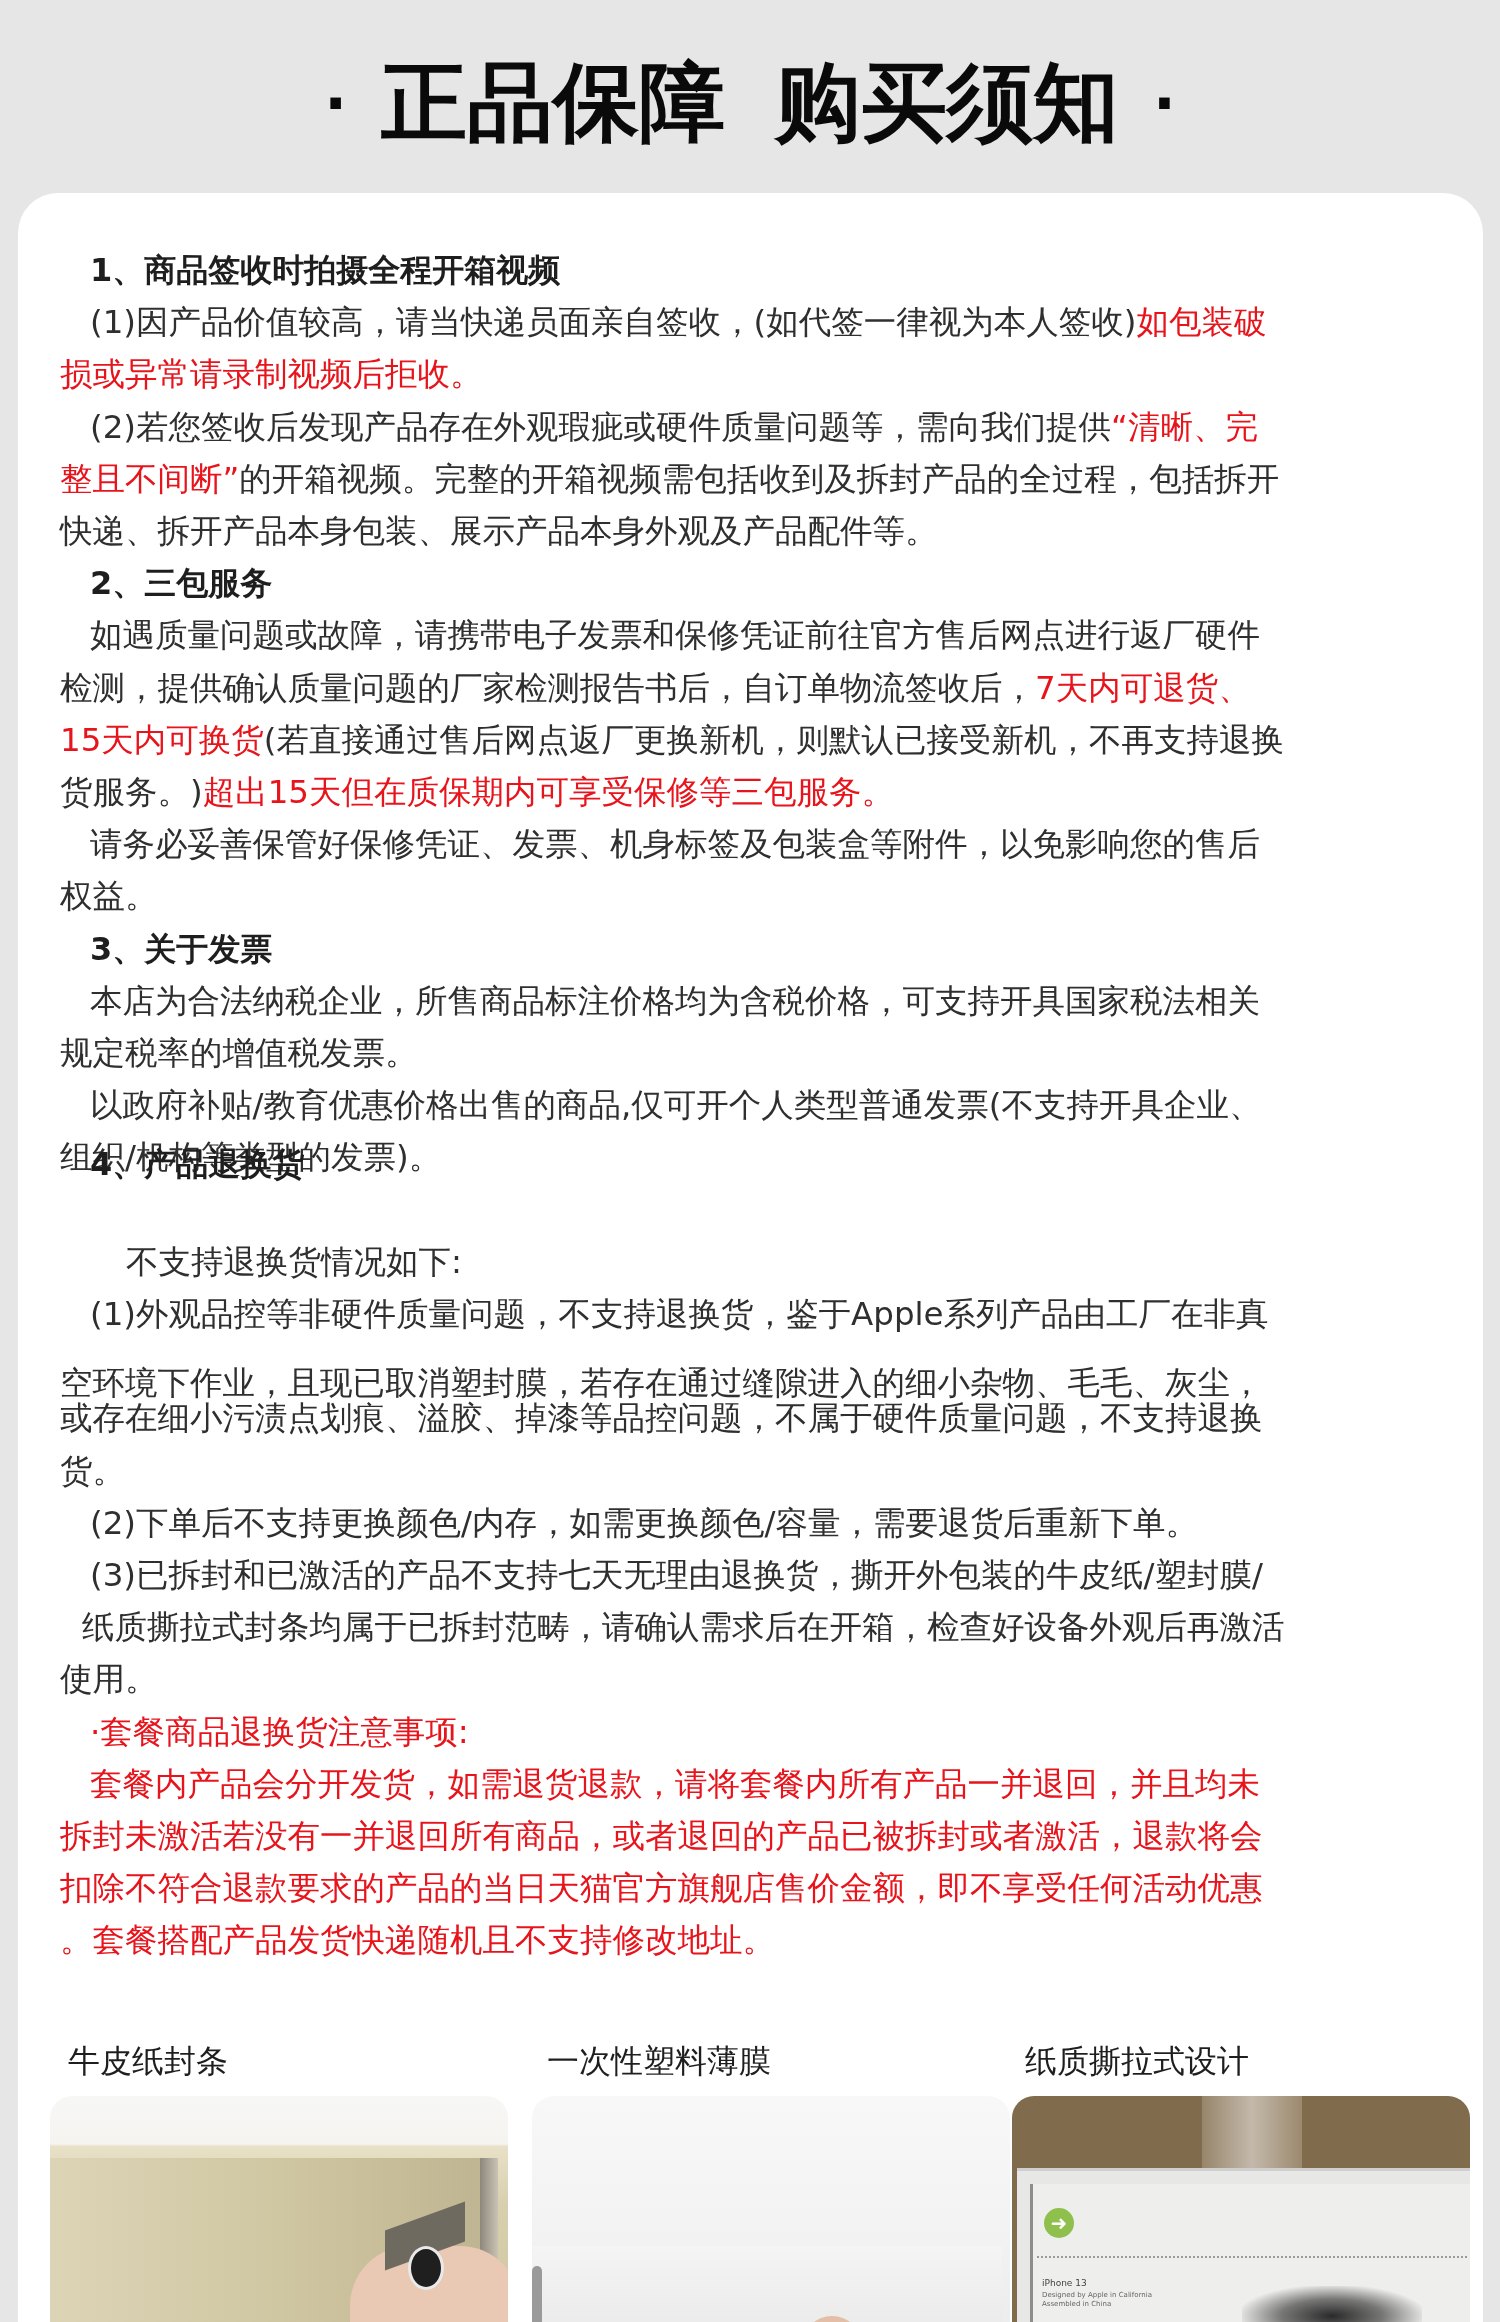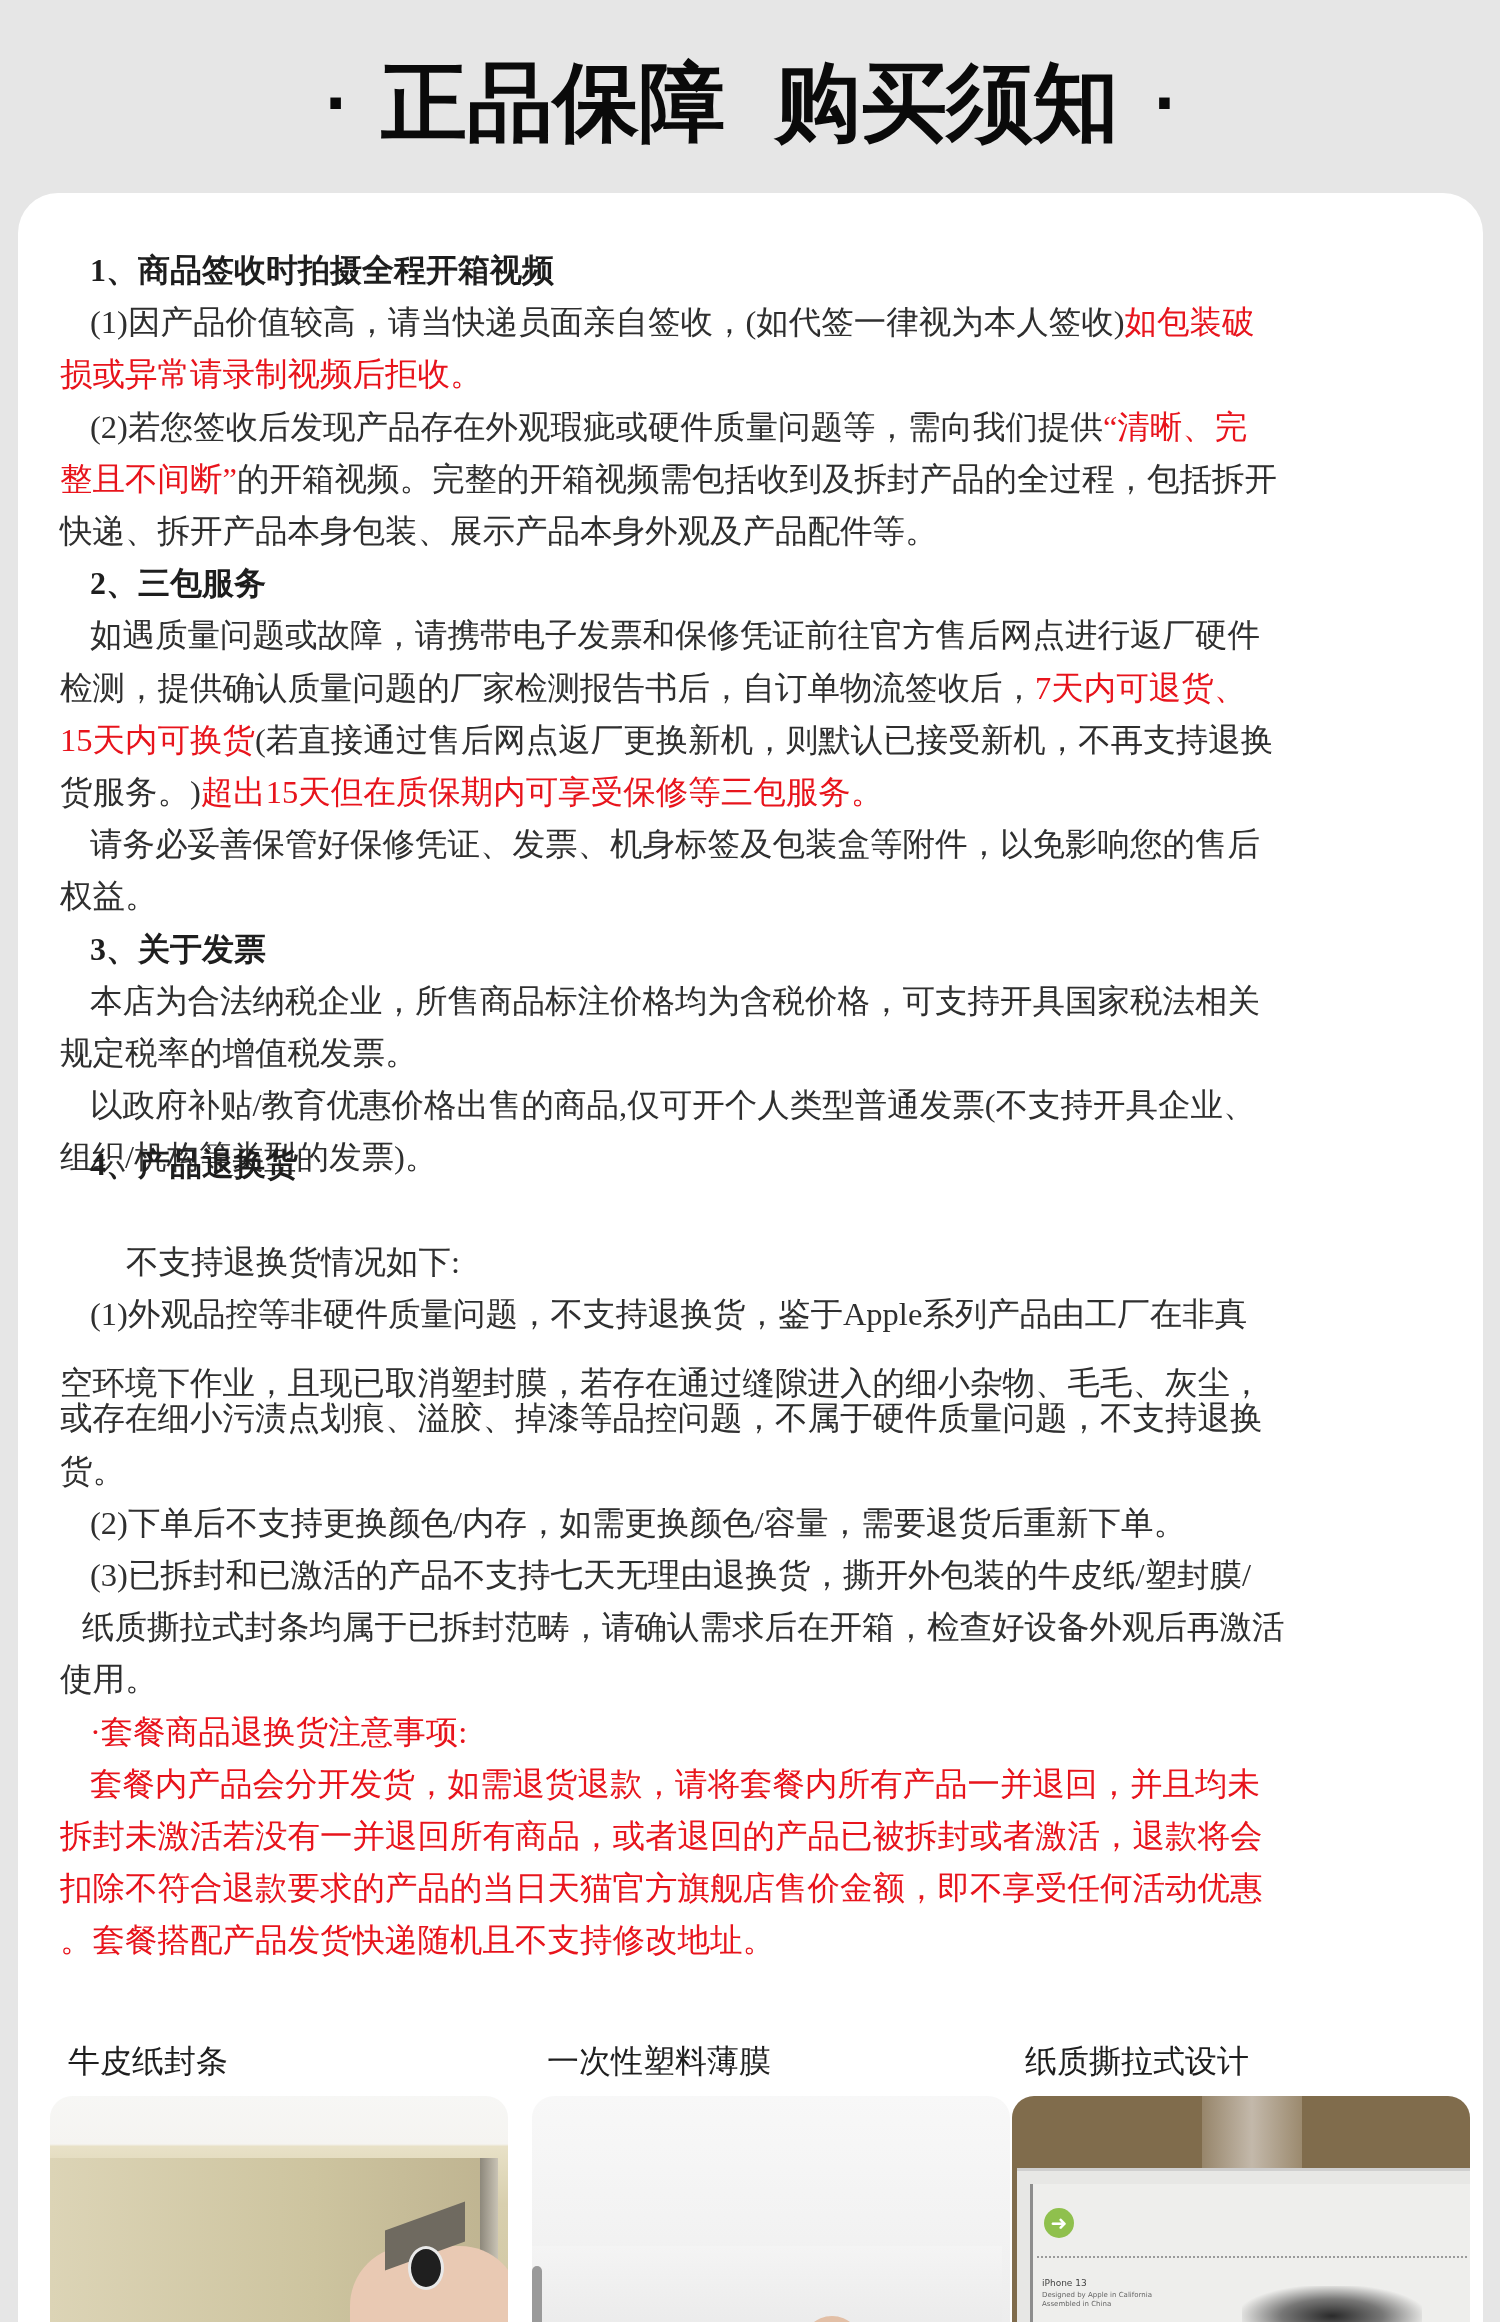--- a/index.html
+++ b/index.html
@@ -16,21 +16,21 @@
   }
   .title .dot { font-size: 60px; margin: 0 34px; font-weight: bold; }
   .title .gap { display: inline-block; width: 50px; }
   .card {
     position: absolute; left: 18px; top: 193px; width: 1465px; height: 2200px;
     background: #ffffff; border-radius: 40px 40px 0 0;
   }
   .lines { position: absolute; left: 0; top: 244px; width: 1500px; }
   .line {
     position: absolute; height: 52px; line-height: 52px;
-    font-size: 32.5px; color: #2f2f2f; white-space: nowrap; font-family: Liberation Serif, serif;
+    font-size: 32.5px; color: #2f2f2f; white-space: nowrap;
   }
   .line.wrap { left: 60px; }
   .line.indent { left: 90px; }
   .line.head { left: 90px; font-weight: bold; color: #1e1e1e; font-size: 32px; }
   .red { color: #e8141c; }
   .labels { position: absolute; top: 2036px; left: 0; width: 1500px; height: 50px; }
   .label {
     position: absolute; font-size: 32px; color: #1e1e1e; line-height: 50px; white-space: nowrap;
   }
   .photo {

